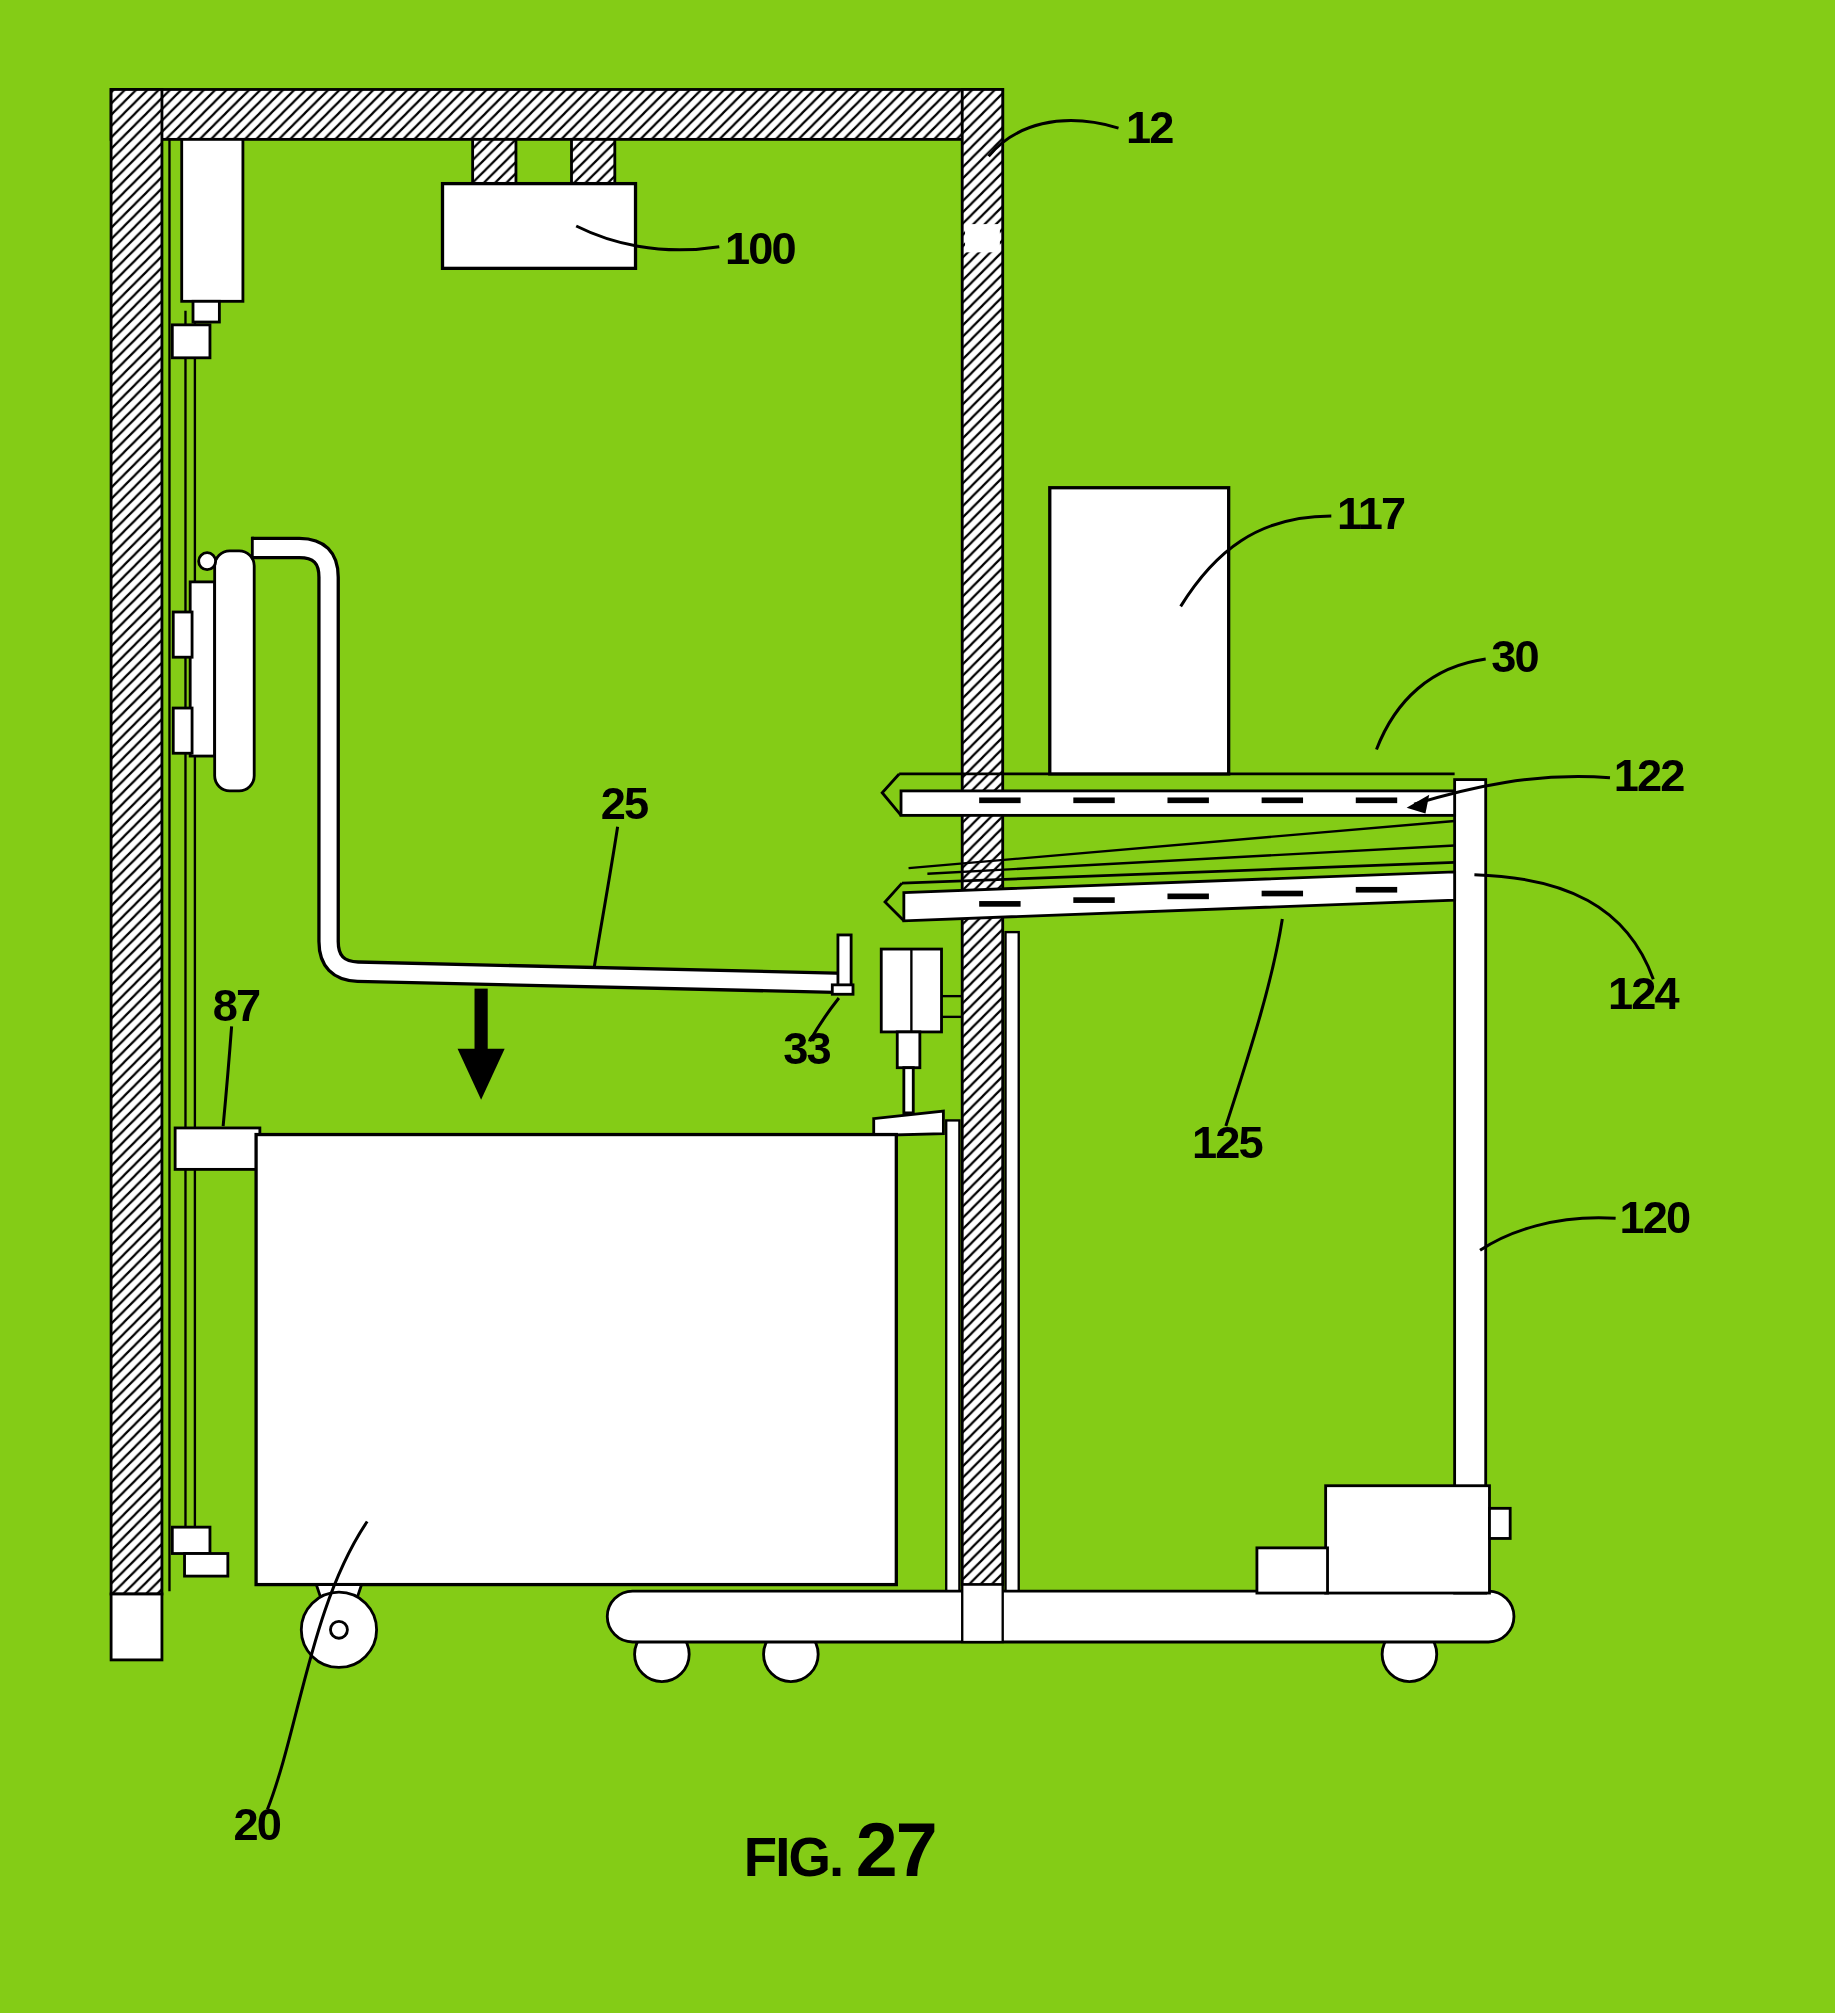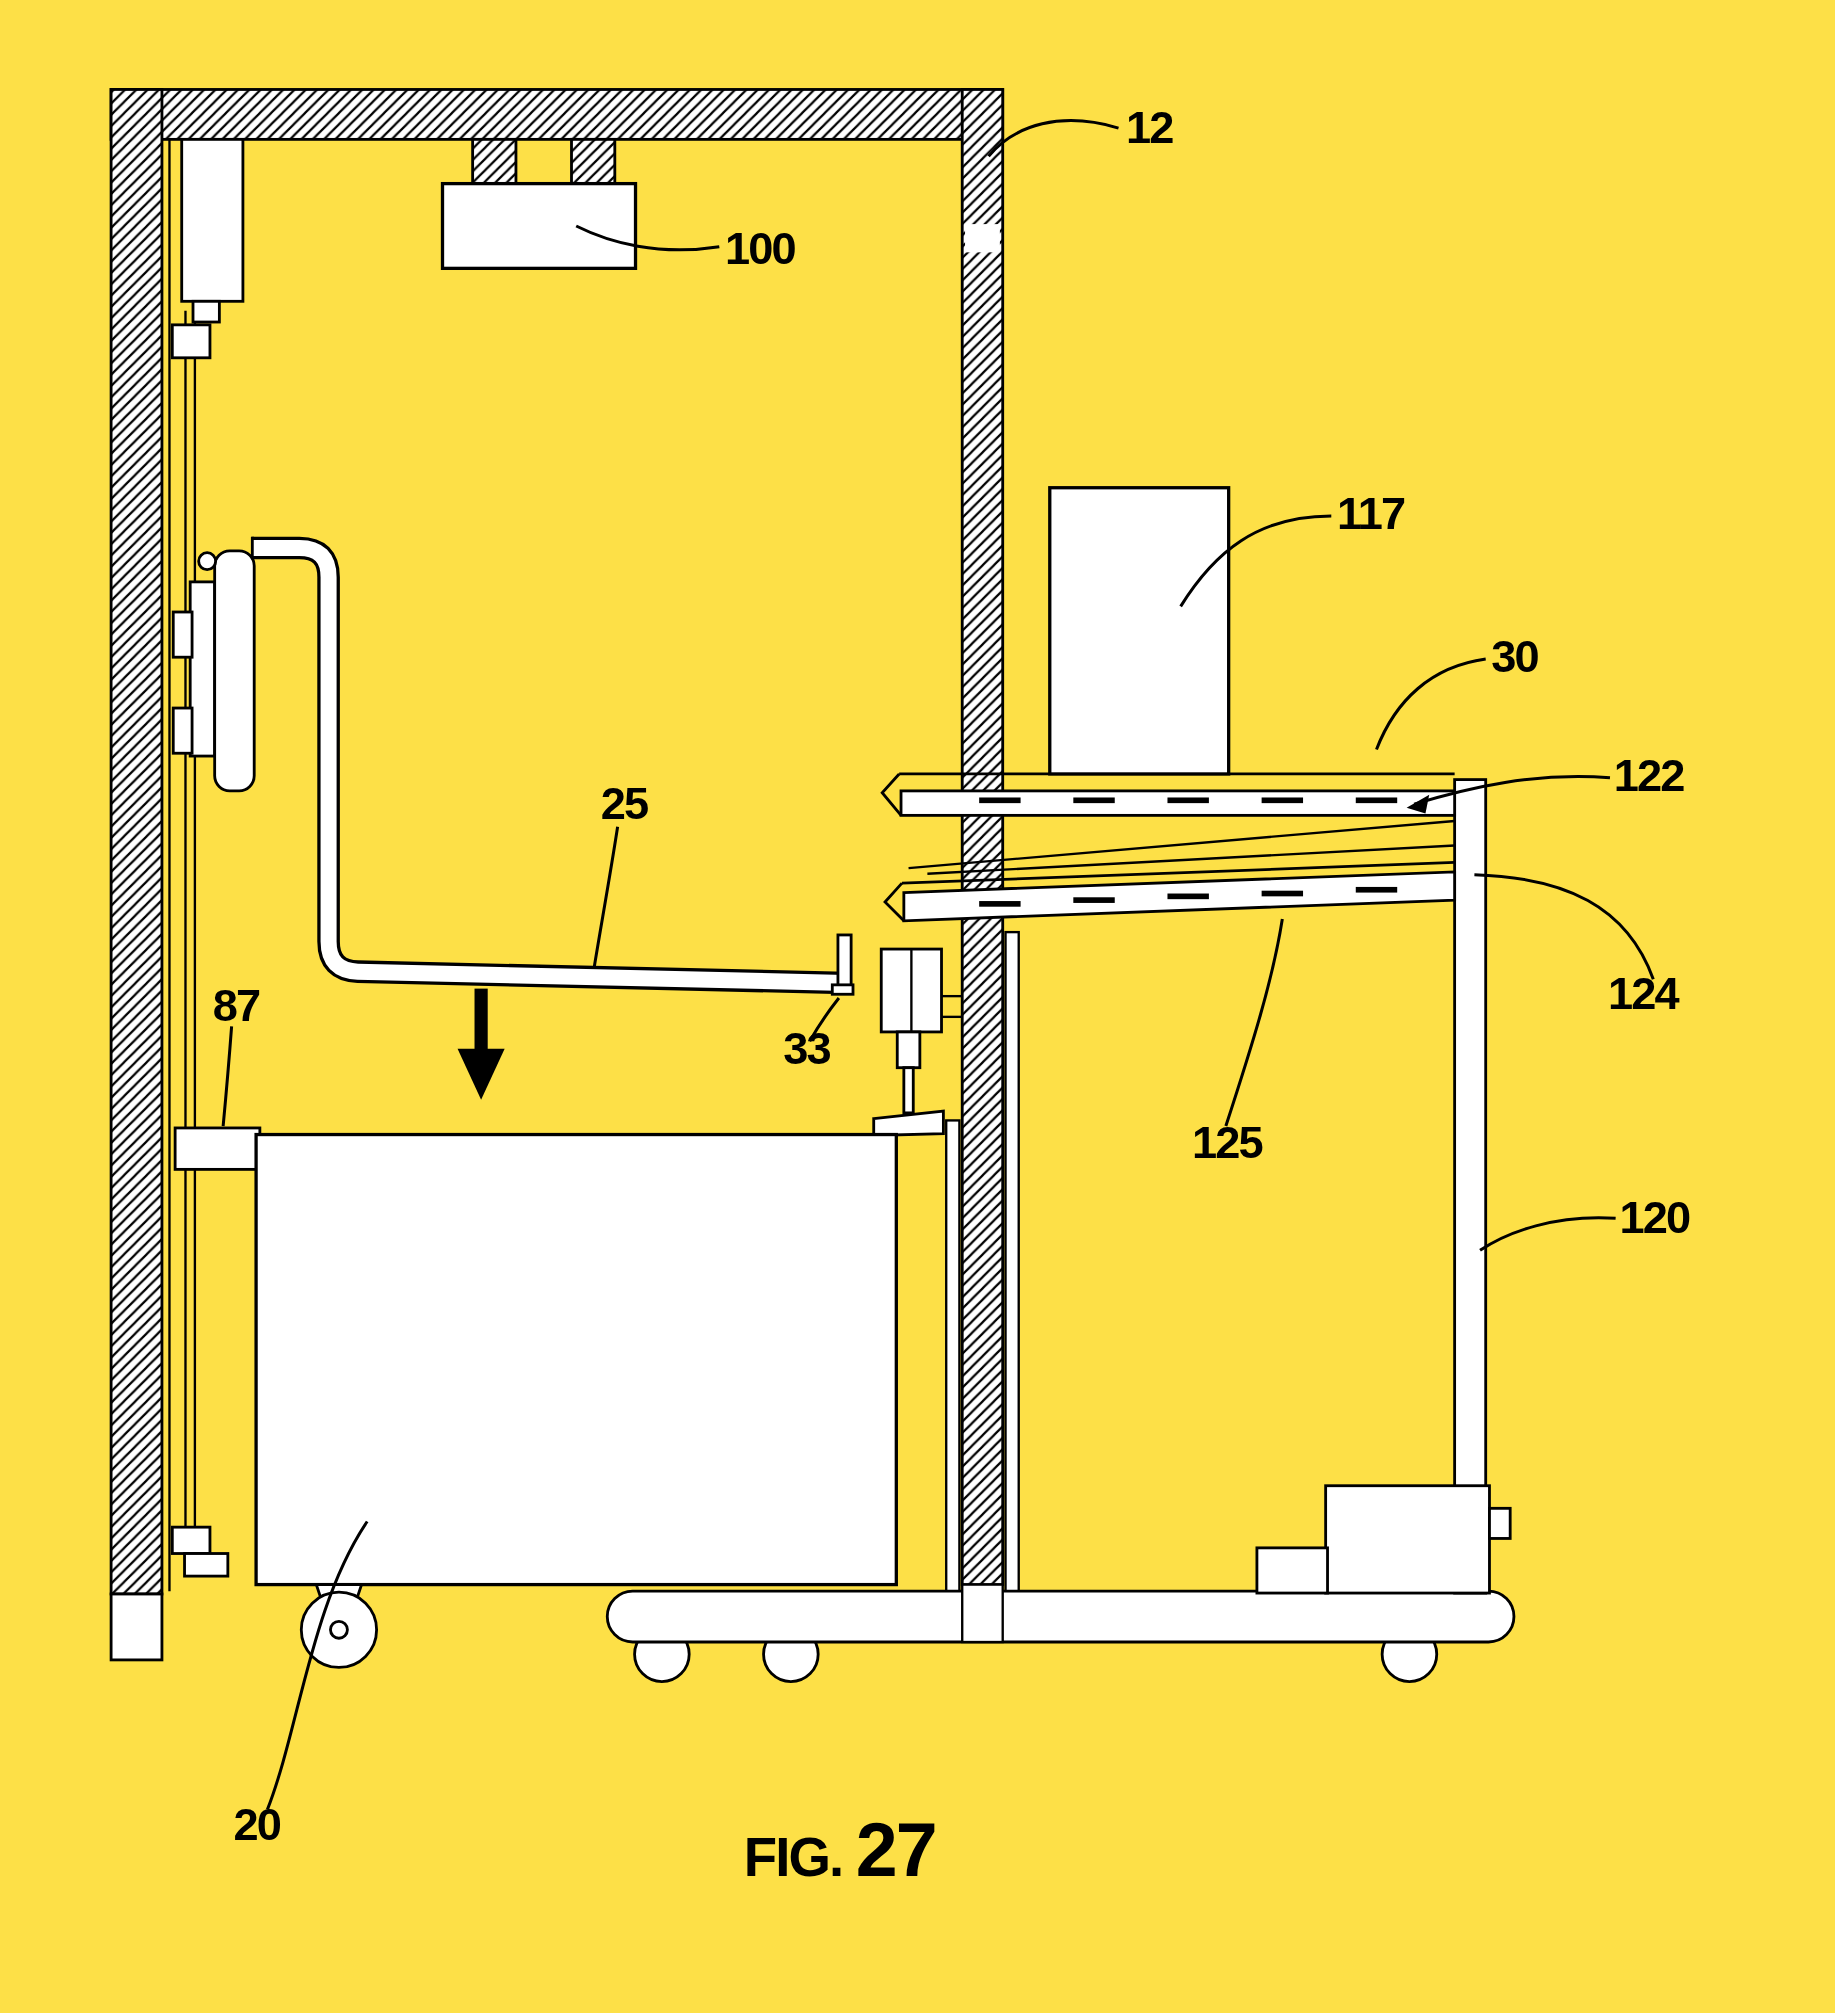--- a/index.html
+++ b/index.html
@@ -1,16 +1,16 @@
 <!DOCTYPE html>
 <html style="font-size:15px"><head>
 <meta charset="utf-8">
 <style>
   html,body{margin:0;padding:0;background:#ffffff;}
-  .page{width:1835px;height:2013px;position:relative;background:#fde047;overflow:hidden;}
+  .page{width:1835px;height:2013px;position:relative;background:#84cc16;overflow:hidden;}
   svg{display:block;}
   text.ref{font-family:"Liberation Sans",sans-serif;font-weight:bold;font-size:48px;letter-spacing:-2px;fill:#000;}
   text.cap{font-family:"Liberation Sans",sans-serif;font-weight:bold;fill:#000;letter-spacing:-2px;}
 </style>
 </head>
 <body>
 
 <div class="page">
 <svg viewBox="0 0 1949 2138" width="1835" height="2013" xmlns="http://www.w3.org/2000/svg">
   <defs>

